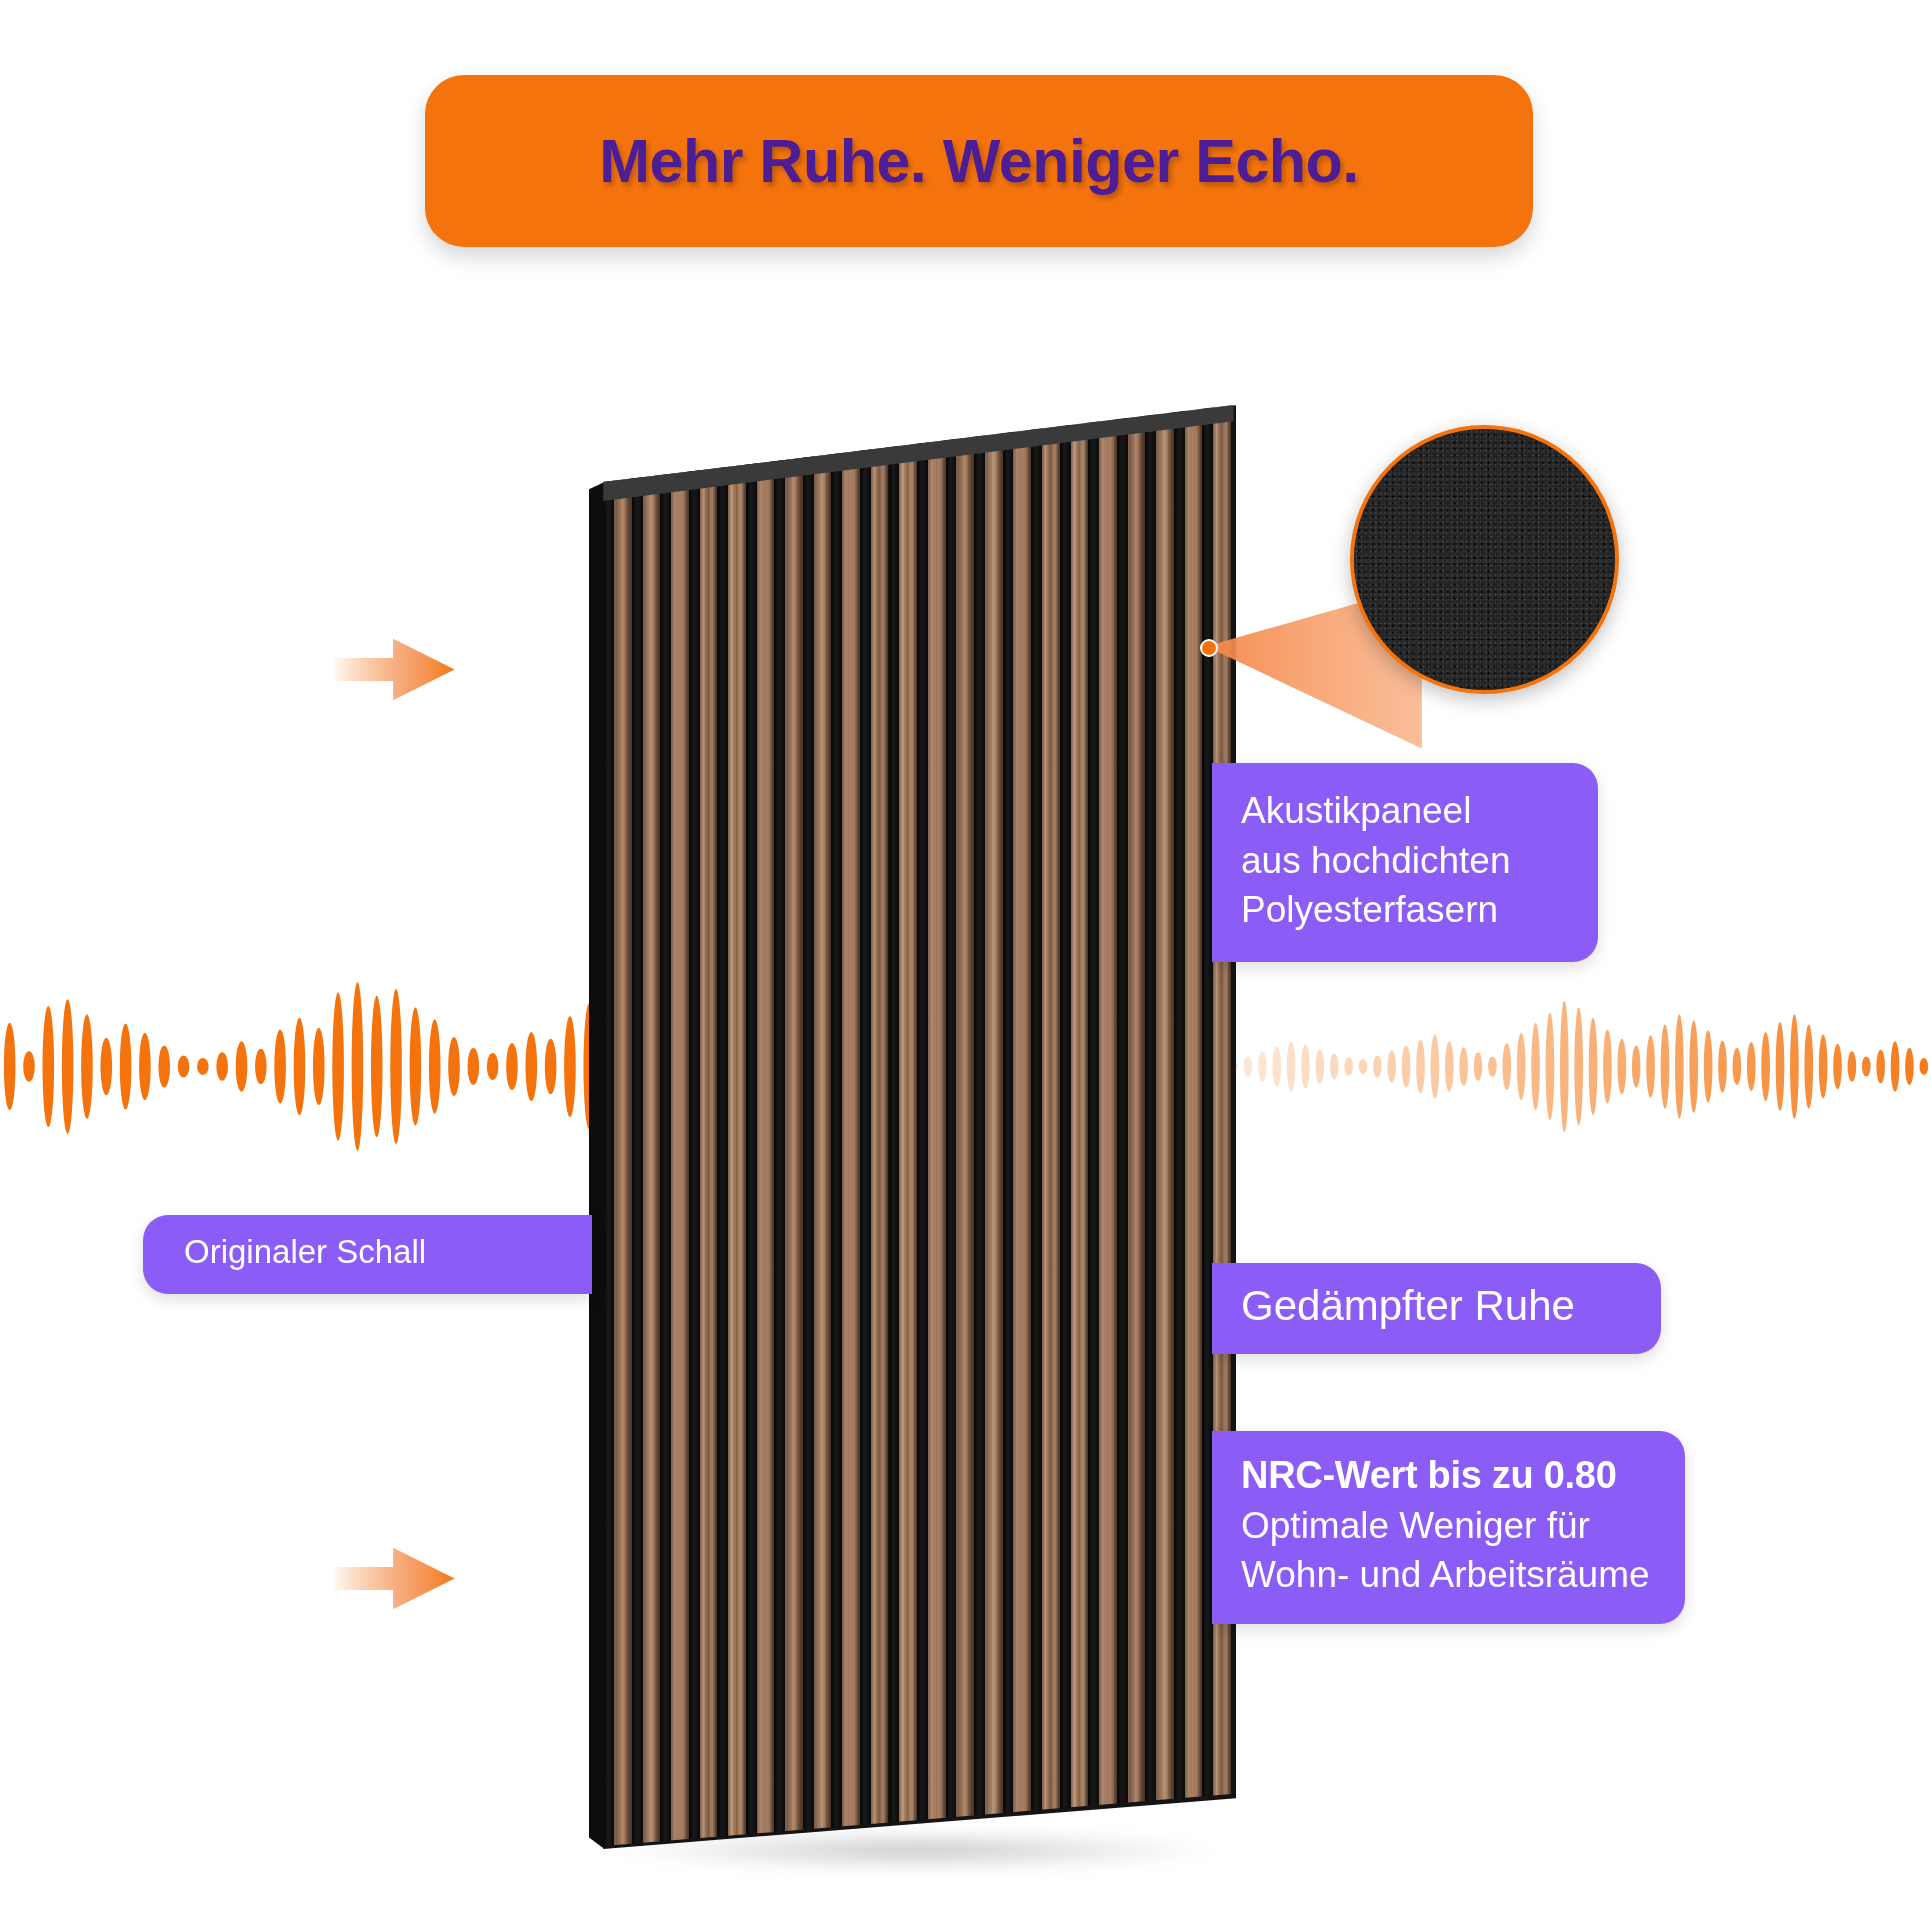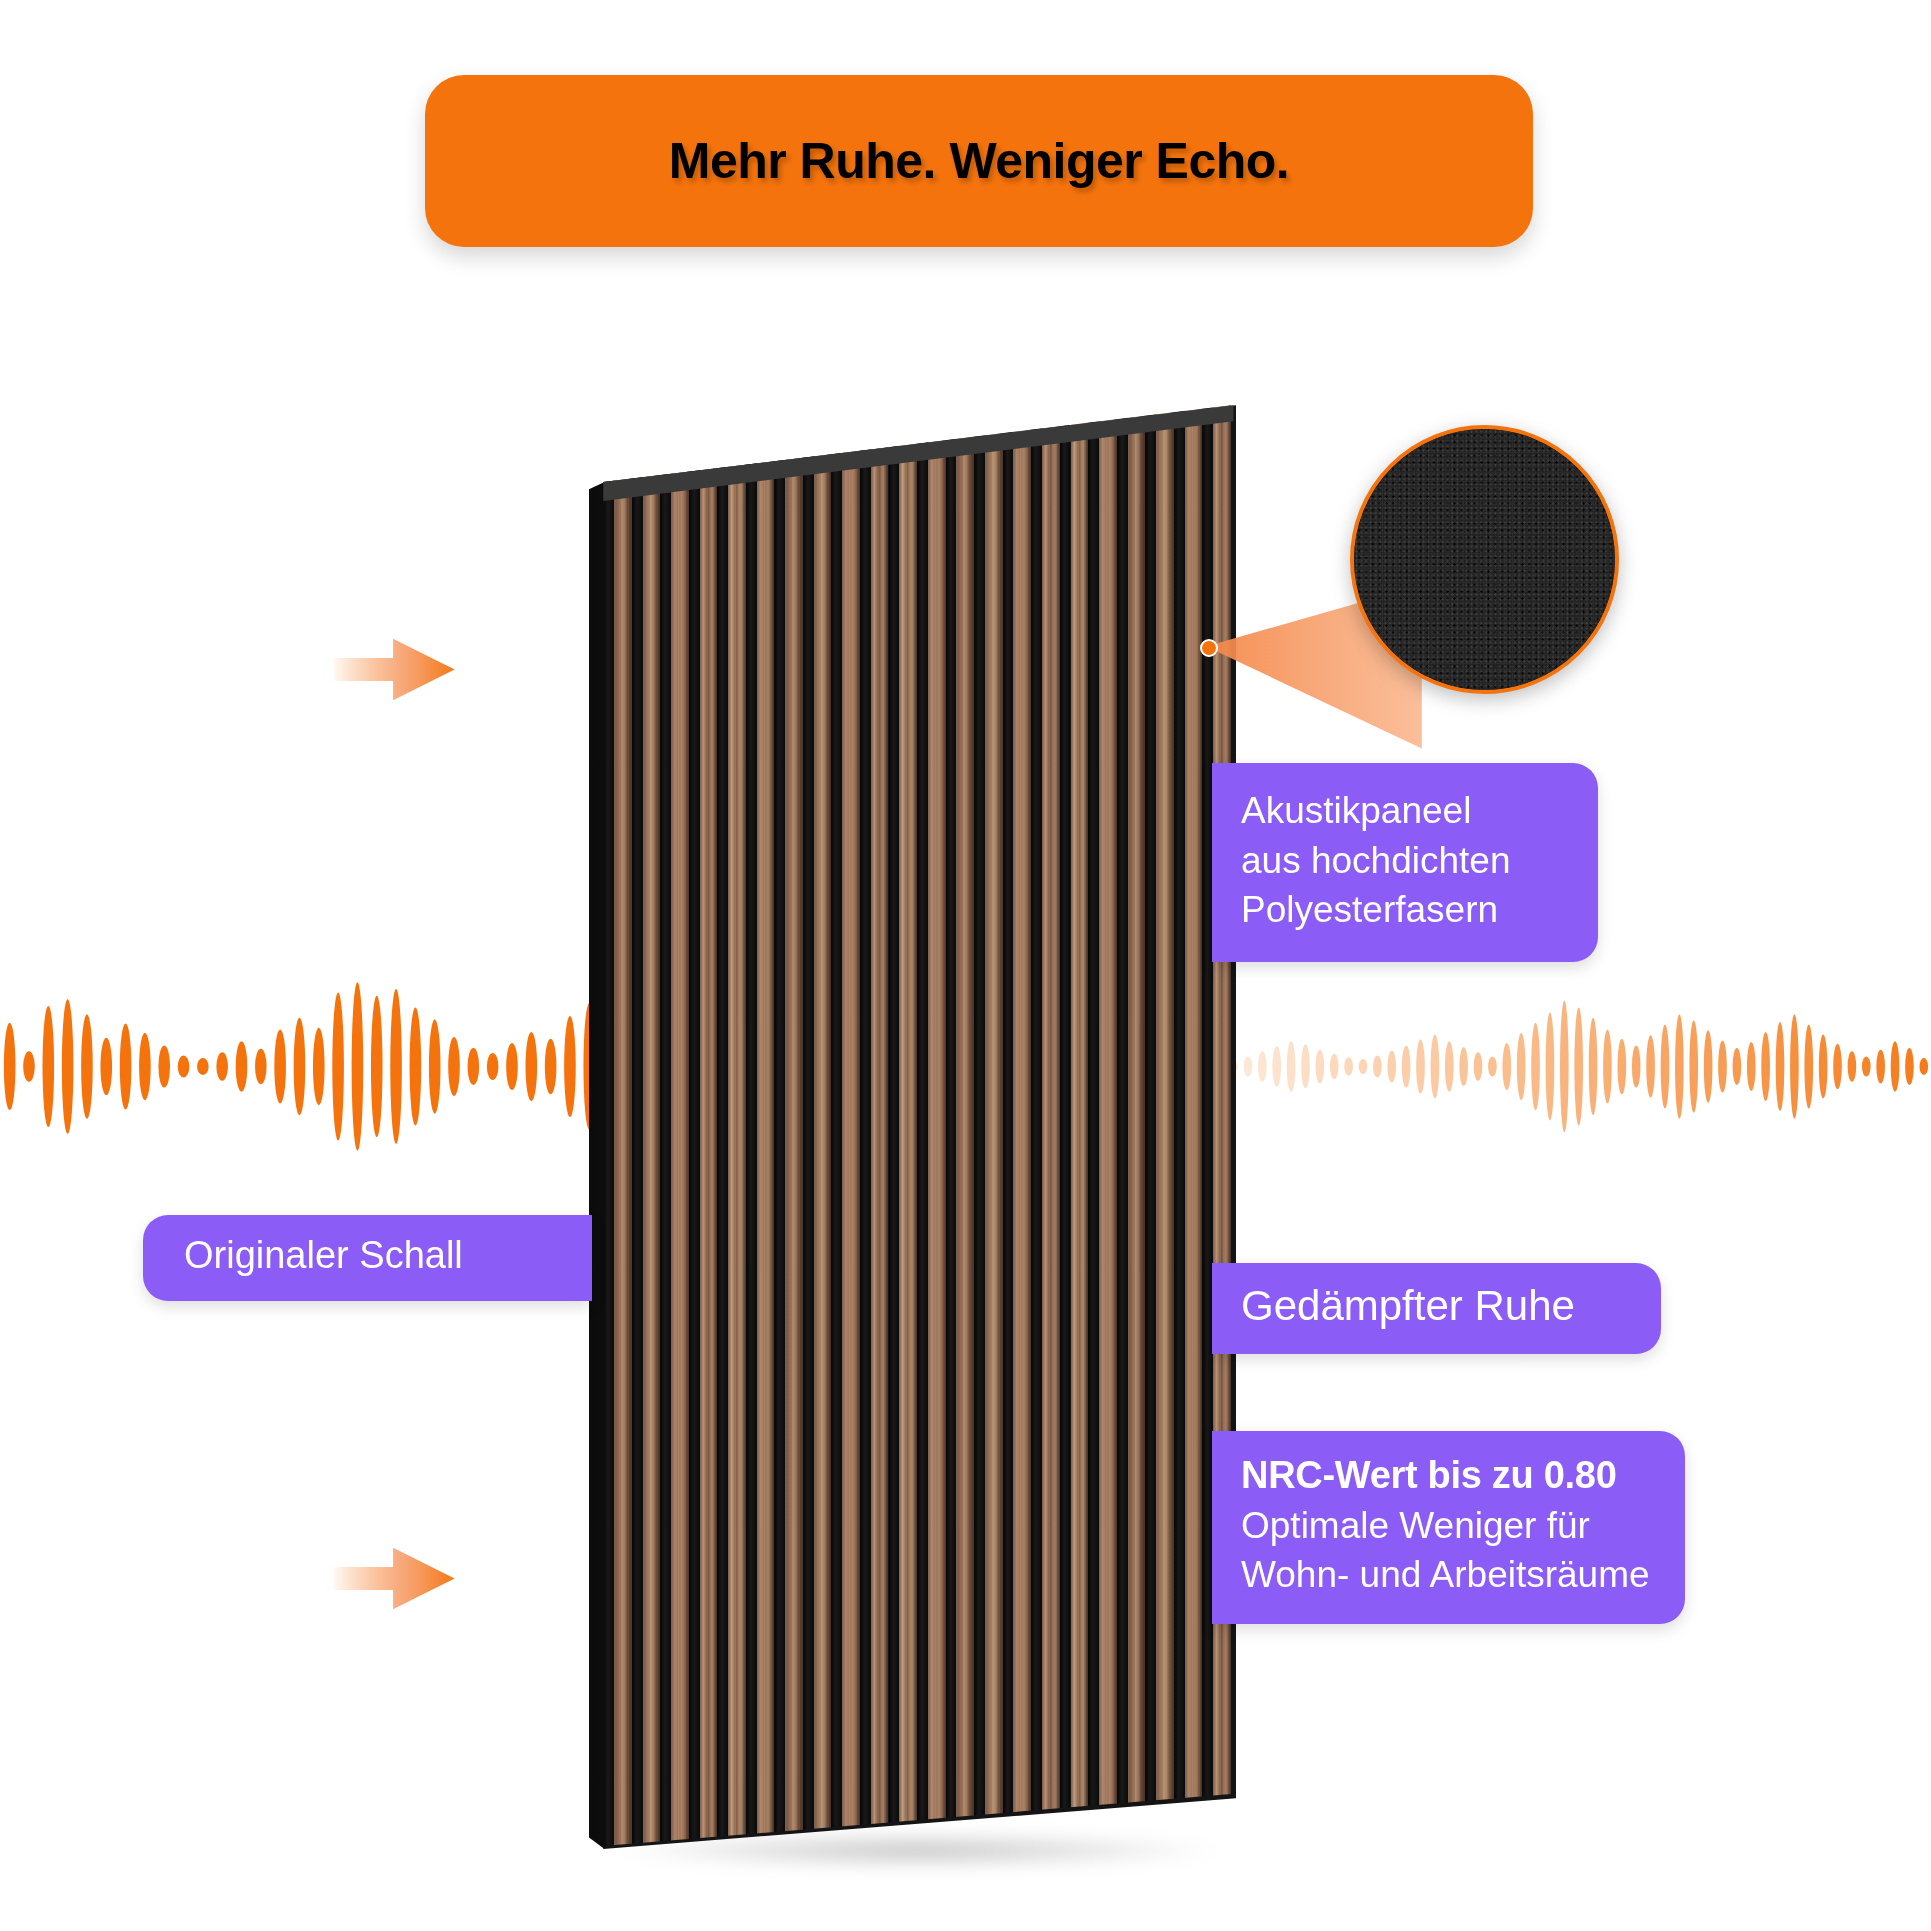--- a/index.html
+++ b/index.html
@@ -16,22 +16,22 @@
   .title-banner{
     position:absolute;
     left:425px;top:75px;
     width:1108px;height:172px;
     background:#F4730C;
     border-radius:39px;
     box-shadow:0 9.7px 21px rgba(0,0,0,.16);
     display:flex;align-items:center;justify-content:center;
   }
   .title-banner .txt{
-    color:#000000;
-    font-size:50px;
+    color:#4c1d95;
+    font-size:61px;
     font-weight:bold;
     letter-spacing:-0.5px;
     text-shadow:2.9px 3.9px 4.8px rgba(0,0,0,.22);
     white-space:nowrap;
   }
 
   
   #panel-wrap{
     position:absolute;
     left:589px;top:401px;
@@ -155,21 +155,21 @@
   }
   #box-nrc{
     left:1212px;top:1431px;width:473px;
     padding:19.3px 27px 25px 29px;
     font-size:37px;line-height:1.33;font-weight:300;
   }
   #box-nrc .headline{font-weight:bold;font-size:38px;letter-spacing:-0.3px;}
   #box-original{
     left:143px;top:1215px;width:449px;
     padding:15.4px 29px 19.3px 41px;
-    font-size:38px;line-height:1.35;font-weight:300;
+    font-size:33px;line-height:1.35;font-weight:300;
     text-align:left;
   }
 </style>
 </head>
 <body>
 
 <div id="stage">
 
   <div class="title-banner">
     <span class="txt">Mehr Ruhe. Weniger Echo.</span>

